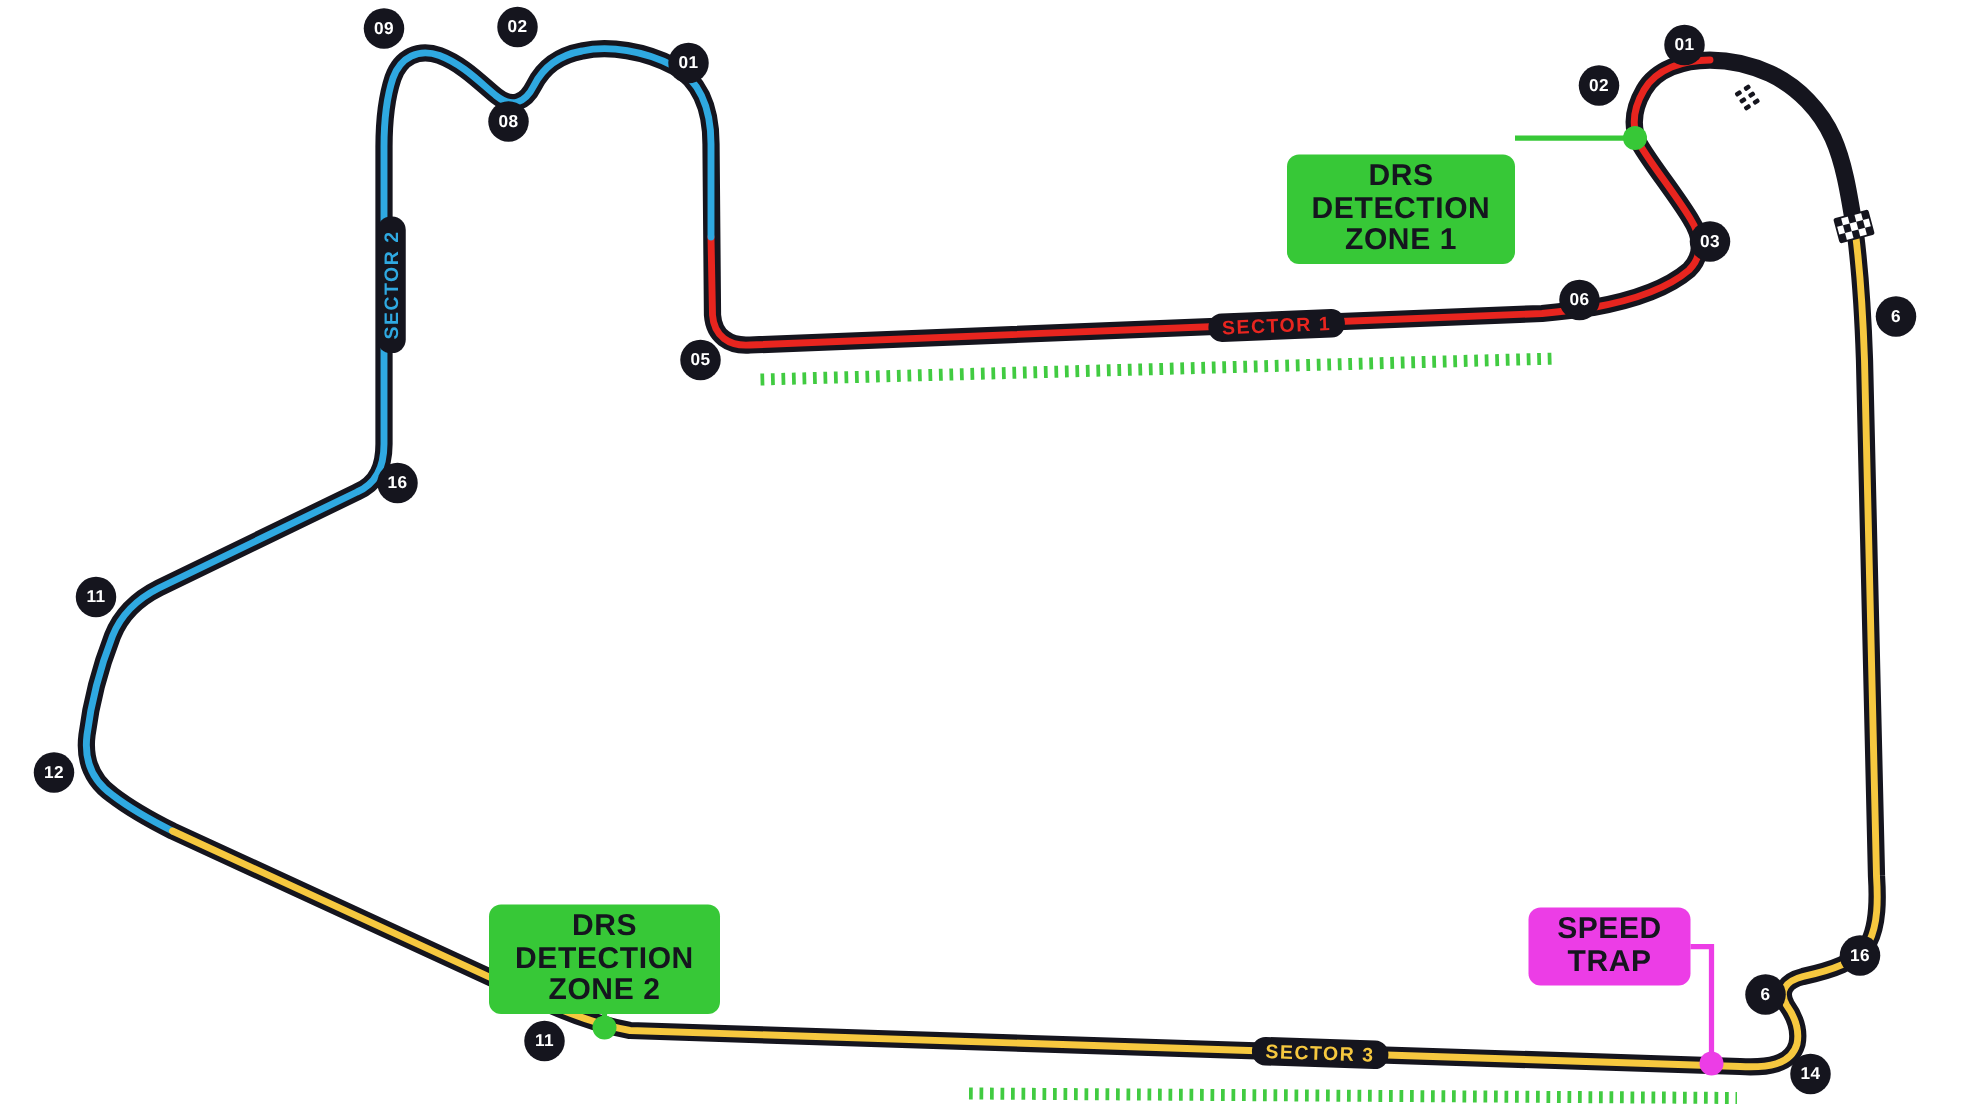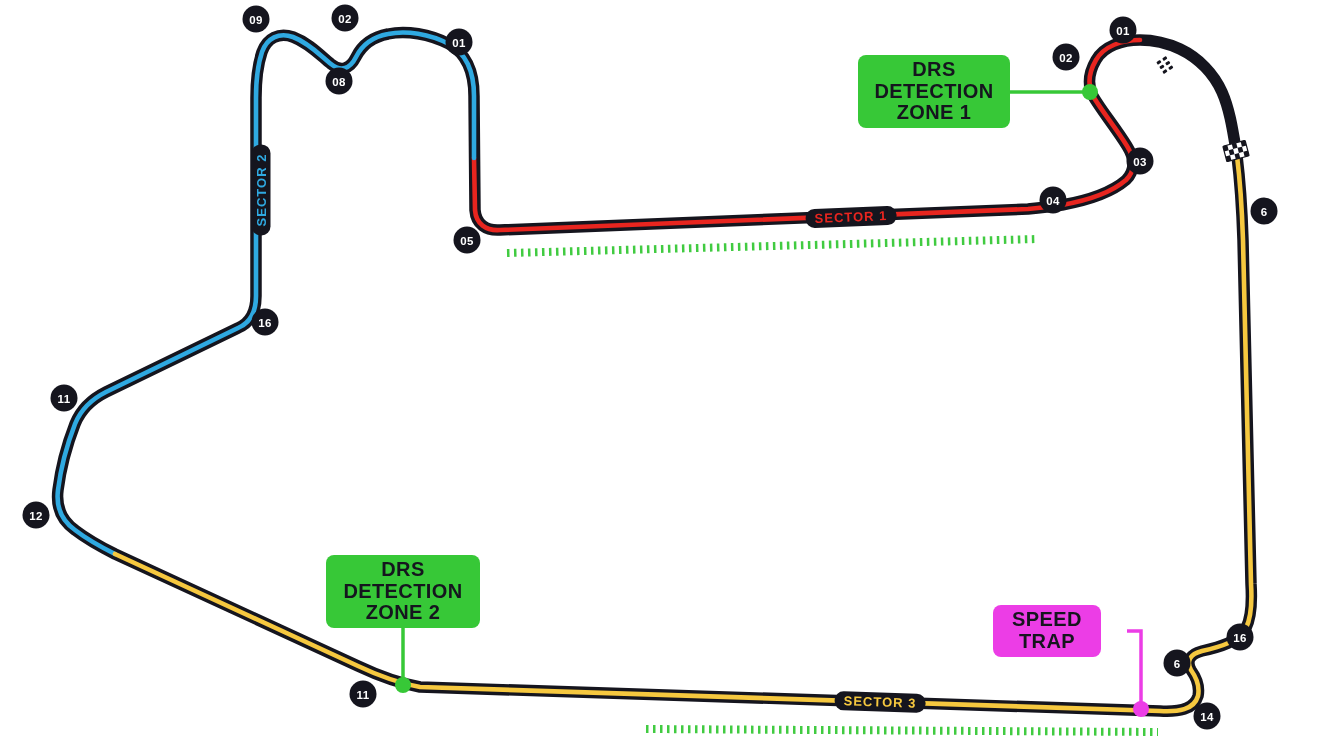--- a/index.html
+++ b/index.html
@@ -30,21 +30,21 @@
     background:var(--track);color:#fff;font-size:11.5px;font-weight:700;
     display:flex;align-items:center;justify-content:center;
     transform:translate(-50%,-50%);letter-spacing:.3px;
   }
   .callout{
     position:absolute;border-radius:8px;color:var(--track);
     font-weight:800;text-transform:uppercase;text-align:center;
     display:flex;flex-direction:column;justify-content:center;
     font-size:20px;line-height:1.08;letter-spacing:.4px;
   }
-  .callout.green{background:var(--green);}
+  .callout.green{background:var(--green);margin-top:48px;}
   .callout.magenta{background:var(--magenta);}
   .pill{
     position:absolute;background:var(--track);border-radius:9px;
     font-size:13px;font-weight:700;letter-spacing:1px;padding:2px 9px;
     transform:translate(-50%,-50%) rotate(var(--rot,0deg));white-space:nowrap;
   }
 </style>
 </head>
 <body>
 
@@ -173,33 +173,33 @@
     <span>DETECTION</span>
     <span>ZONE 1</span>
   </div>
 
   <div class="callout green" style="left:326px;top:555px;width:154px;height:73px">
     <span>DRS</span>
     <span>DETECTION</span>
     <span>ZONE 2</span>
   </div>
 
-  <div class="callout magenta" style="left:993px;top:605px;width:108px;height:52px">
+  <div class="callout magenta" style="left:1019px;top:605px;width:108px;height:52px">
     <span>SPEED</span>
     <span>TRAP</span>
   </div>
 
   <div class="pill" style="left:851px;top:217px;--rot:-2.3deg;color:var(--sector1)">SECTOR 1</div>
   <div class="pill" style="left:261px;top:190px;--rot:-90deg;color:var(--sector2)">SECTOR 2</div>
   <div class="pill" style="left:880px;top:702px;--rot:1.9deg;color:var(--sector3)">SECTOR 3</div>
 
   <div class="turn" style="left:1123px;top:30px">01</div>
   <div class="turn" style="left:1066px;top:57px">02</div>
   <div class="turn" style="left:1140px;top:161px">03</div>
-  <div class="turn" style="left:1053px;top:200px">04</div>
+  <div class="turn" style="left:1053px;top:200px">06</div>
   <div class="turn" style="left:467px;top:240px">05</div>
   <div class="turn" style="left:459px;top:42px">01</div>
   <div class="turn" style="left:345px;top:18px">02</div>
   <div class="turn" style="left:339px;top:81px">08</div>
   <div class="turn" style="left:256px;top:19px">09</div>
   <div class="turn" style="left:265px;top:322px">16</div>
   <div class="turn" style="left:64px;top:398px">11</div>
   <div class="turn" style="left:36px;top:515px">12</div>
   <div class="turn" style="left:363px;top:694px">11</div>
   <div class="turn" style="left:1207px;top:716px">14</div>

